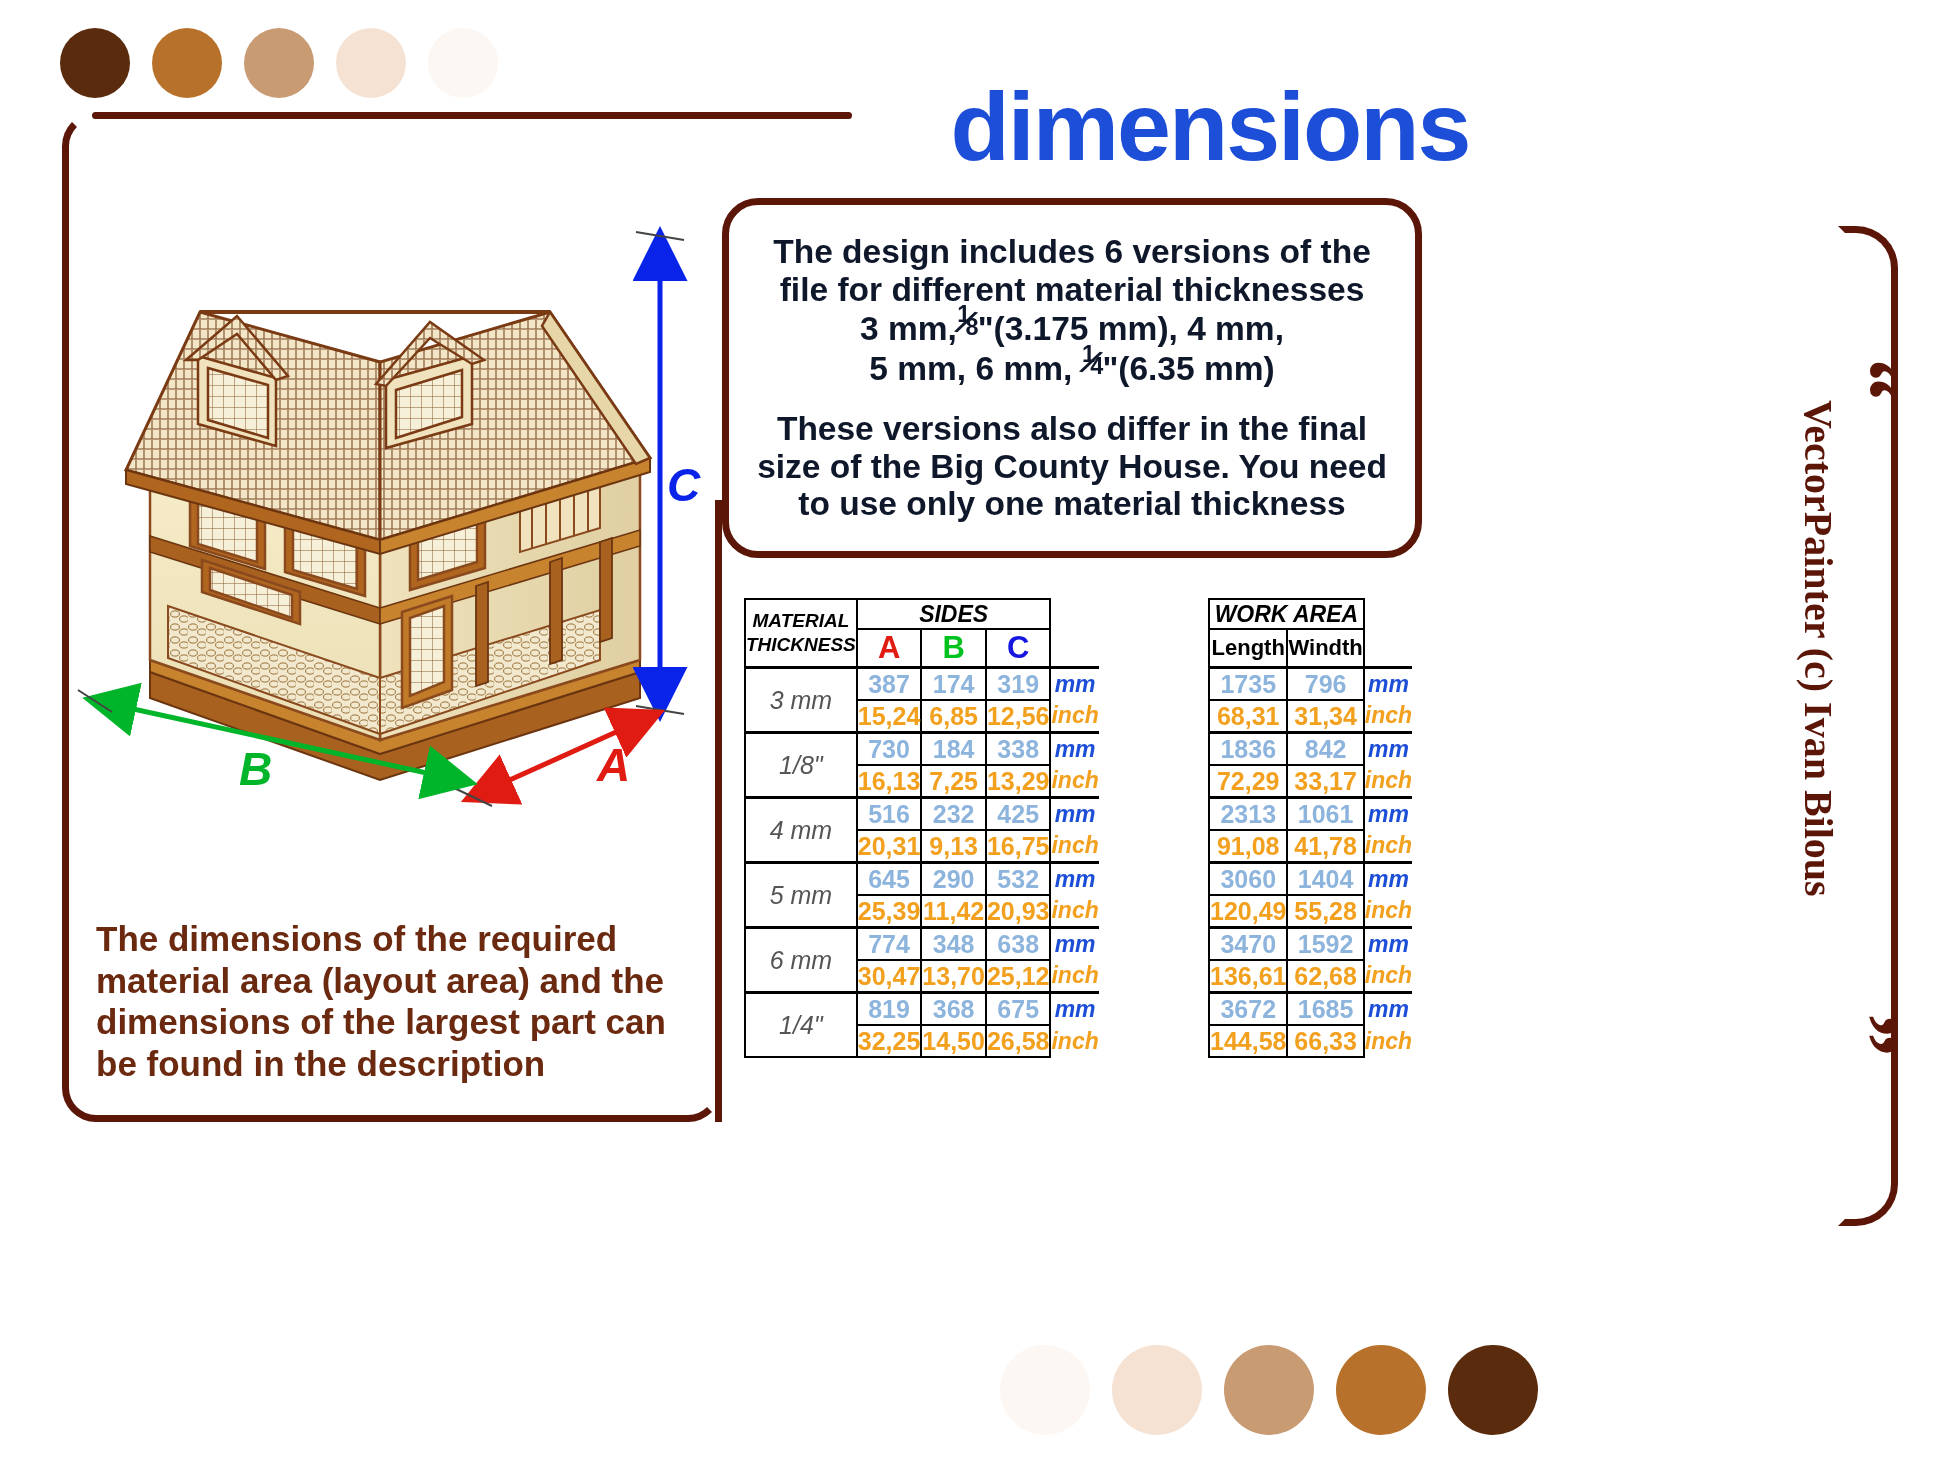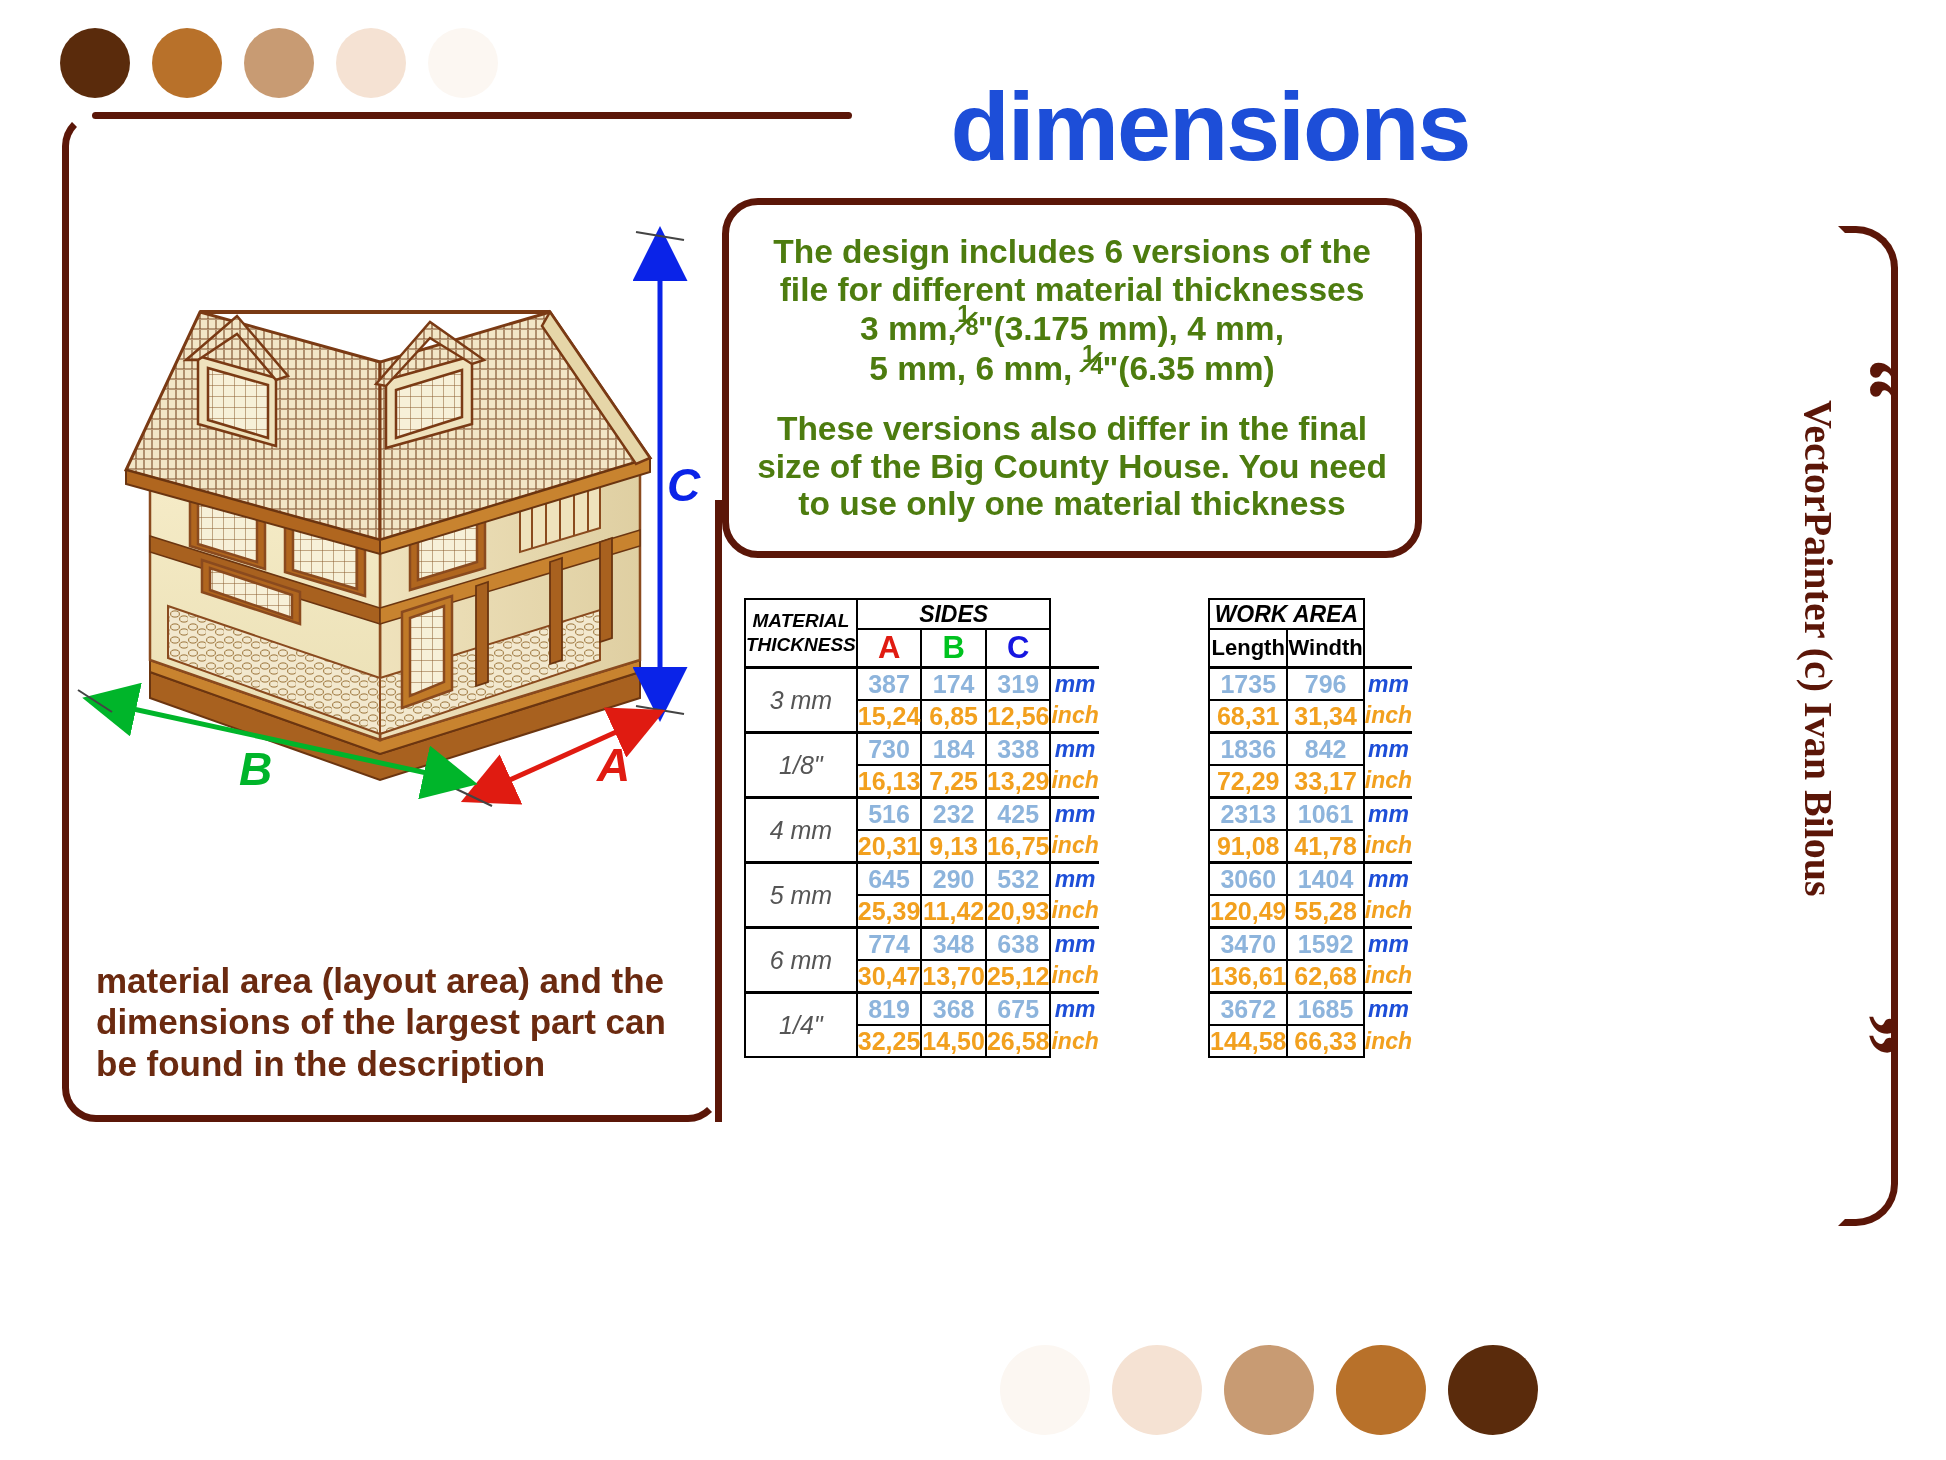--- a/index.html
+++ b/index.html
@@ -37,21 +37,21 @@
 
   
   .info-box{
     position:absolute;left:722px;top:198px;width:700px;height:360px;
     border:7px solid #5B1608;border-radius:36px;box-sizing:border-box;
     background:#ffffff;
     display:flex;flex-direction:column;align-items:center;justify-content:center;
     padding:6px 18px;
   }
   .info-p{
-    color:#4d7c0f;font-weight:bold;text-align:center;
+    color:#0f172a;font-weight:bold;text-align:center;
     font-size:33px;line-height:1.13;margin:8px;
   }
   .info-p.p1{font-size:33.5px;}
   .info-p.p2{margin-top:14px;font-size:33.5px;}
   .frac{display:inline-block;position:relative;width:.62em;height:1em;vertical-align:-0.05em;}
   .frac .n{position:absolute;left:.02em;top:-.30em;font-size:.70em;}
   .frac .d{position:absolute;right:-.04em;top:.22em;font-size:.70em;}
   .frac .s{position:absolute;left:.18em;top:-.18em;font-size:1.05em;transform:rotate(14deg);}
 
   
@@ -280,21 +280,21 @@
   <line x1="450" y1="786" x2="492" y2="806" stroke="#444" stroke-width="2"></line>
 
   <line x1="92" y1="700" x2="468" y2="782" stroke="#00B52A" stroke-width="5" marker-start="url(#arrGrn2)" marker-end="url(#arrGrn)"></line>
   <line x1="78" y1="690" x2="112" y2="712" stroke="#444" stroke-width="2"></line>
 </svg>
 <div class="dim-label dimA">A</div>
 <div class="dim-label dimB">B</div>
 <div class="dim-label dimC">C</div>
 
 <div class="bl-text">
-  <br>
+  <span>The dimensions of the required</span><br>
   <span>material area (layout area) and the</span><br>
   <span>dimensions of the largest part can</span><br>
   <span>be found in the description</span>
 </div>
 
 <div class="tables">
 
   <table class="tbl sides-tbl">
     <tbody>
         <tr>

